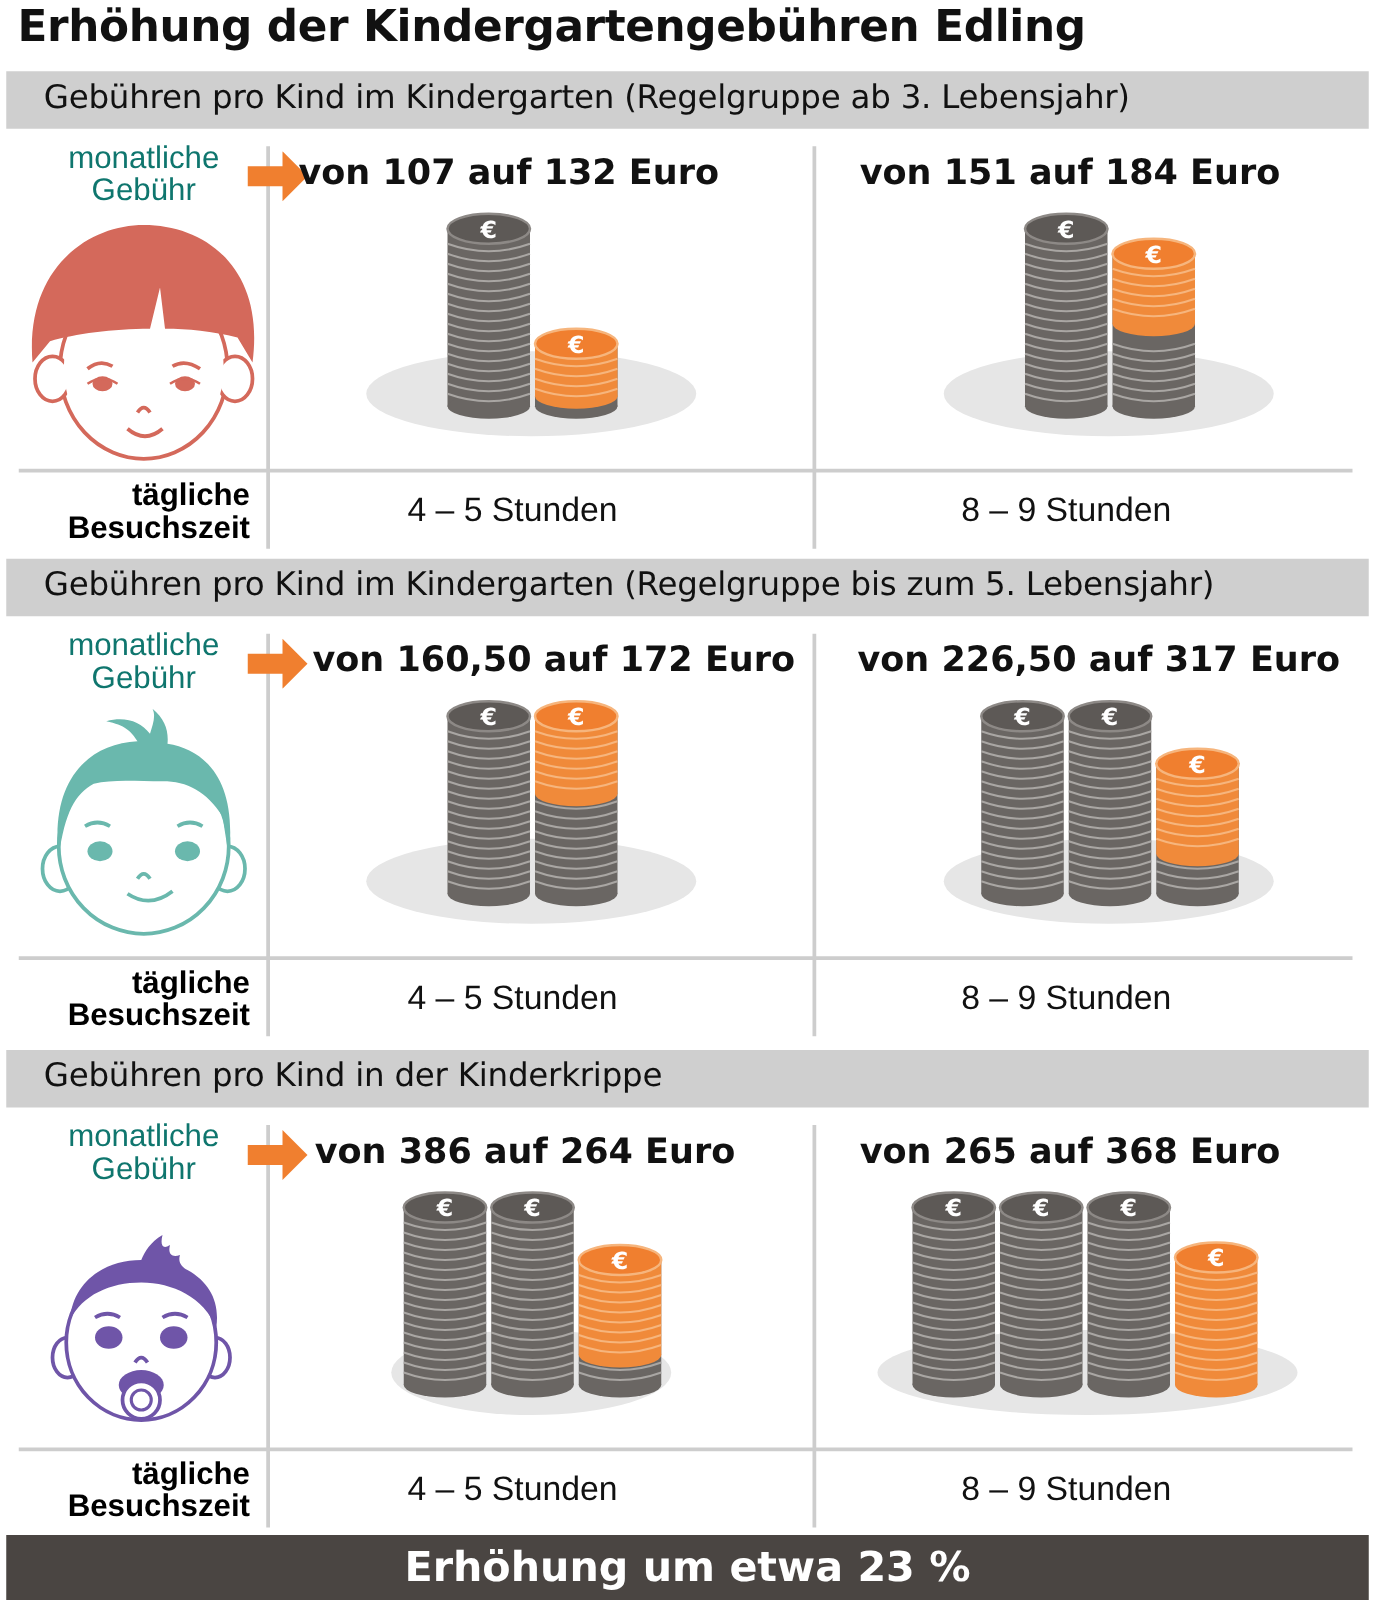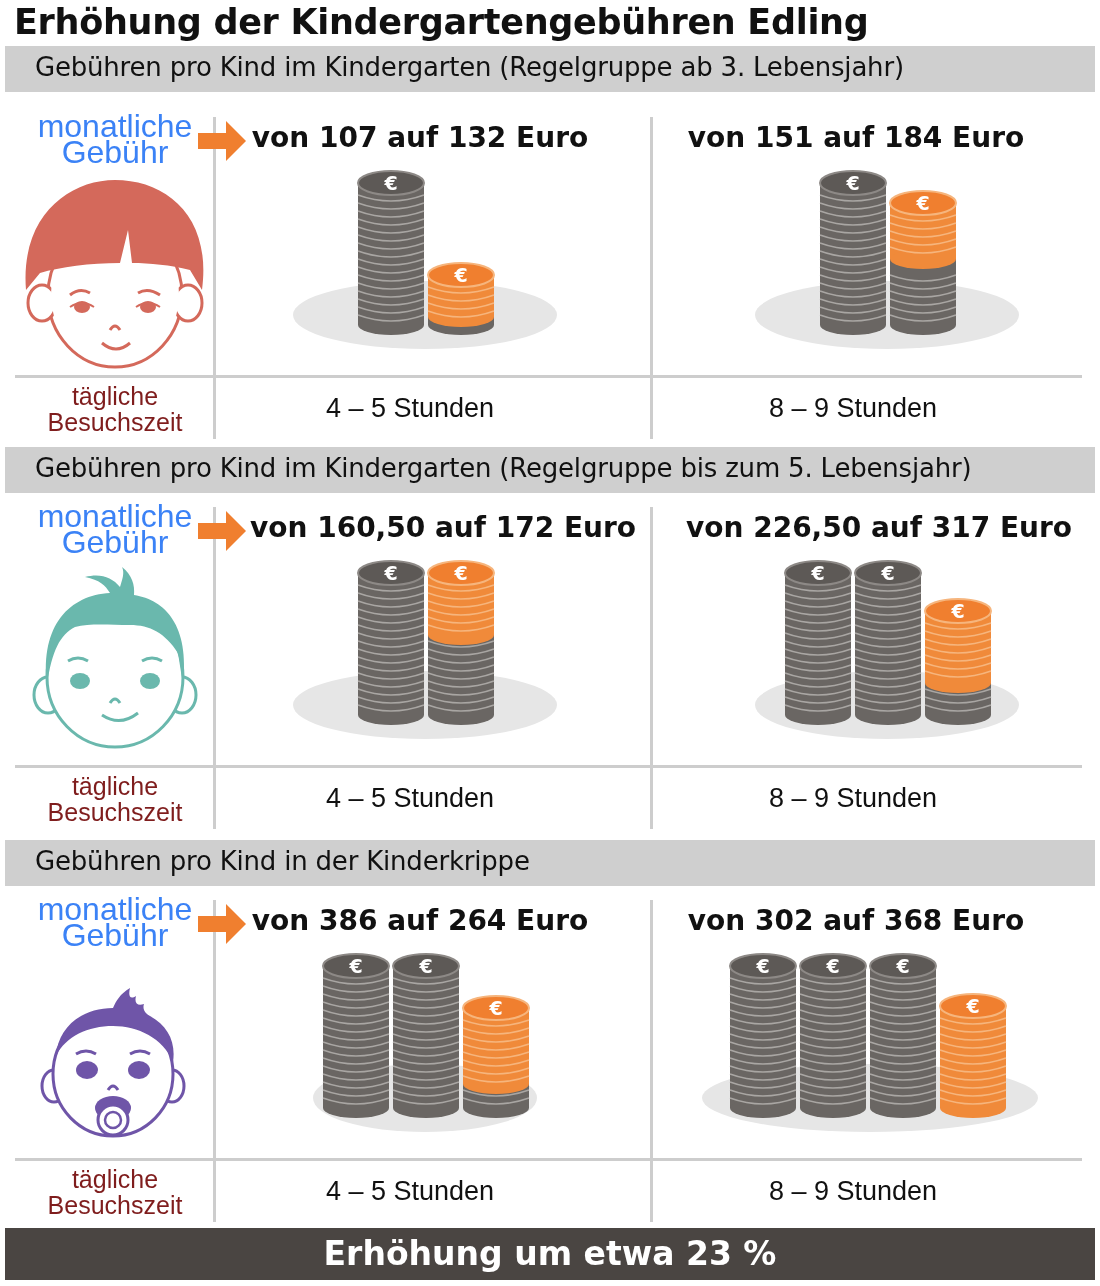--- a/index.html
+++ b/index.html
@@ -8,57 +8,57 @@
 
   .title { position: absolute; left: 14px; top: 2px; font-size: 35px; font-weight: bold; letter-spacing: -0.3px; color: #111; }
 
   .section-header { position: absolute; left: 5px; width: 1090px; height: 46px; background: #cfcfcf; }
   .section-header span { position: absolute; left: 30px; top: 6px; font-size: 26px; color: #111; white-space: nowrap; letter-spacing: -0.2px; }
 
   .panel { position: absolute; left: 0; width: 1100px; }
   .vline { position: absolute; width: 3px; background: #cdcdcd; }
   .hline { position: absolute; height: 3px; background: #cdcdcd; left: 15px; width: 1067px; }
 
-  .label-top { position: absolute; left: 30px; width: 170px; text-align: center; font-size: 32px; line-height: 26px; color: #3b82f6; font-family: "Liberation Sans", sans-serif; }
-  .label-bottom { position: absolute; left: 30px; width: 170px; text-align: center; font-size: 25px; line-height: 26px; color: #7f1d1d; font-family: "Liberation Sans", sans-serif; }
+  .label-top { position: absolute; left: 30px; width: 170px; text-align: center; font-size: 25px; line-height: 26px; color: #0f766e; font-family: "Liberation Sans", sans-serif; }
+  .label-bottom { position: absolute; left: 30px; width: 170px; text-align: right; font-size: 25px; line-height: 26px; color: #000000; font-family: "Liberation Sans", sans-serif; font-weight: bold; }
 
   .arrow { position: absolute; left: 198px; width: 50px; height: 40px; }
 
   .fee-text { position: absolute; font-size: 28px; font-weight: bold; color: #111; white-space: nowrap; text-align: center; }
   .hours-text { position: absolute; font-size: 27px; color: #111; white-space: nowrap; text-align: center; font-family: "Liberation Sans", sans-serif; }
 
   .face { position: absolute; }
   .coins { position: absolute; }
 
   .footer { position: absolute; left: 5px; top: 1228px; width: 1090px; height: 52px; background: #4a4542; }
   .footer span { display: block; text-align: center; font-size: 33px; font-weight: bold; color: #ffffff; line-height: 52px; }
 </style>
 </head>
 <body>
 
 <div class="title">Erhöhung der Kindergartengebühren Edling</div>
 
-<div class="section-header" style="top:46px;">
+<div class="section-header" style="top:57px;">
   <span>Gebühren pro Kind im Kindergarten (Regelgruppe ab 3. Lebensjahr)</span>
 </div>
 
 <div class="panel" style="top:103px;">
   <div class="vline" style="left:213px; top:14px; height:322px;"></div>
   <div class="vline" style="left:650px; top:14px; height:322px;"></div>
   <div class="hline" style="top:272px;"></div>
 
   <div class="label-top" style="top:10px;">
     <div>monatliche</div>
     <div>Gebühr</div>
   </div>
   <svg class="arrow" style="top:18px;" viewBox="0 0 50 40">
     <polygon points="0,12 28,12 28,0 48,20 28,40 28,28 0,28" fill="#f07f2f"></polygon>
   </svg>
 
-  <div class="fee-text" style="left:250px; width:340px; top:18px;">von 107 auf 132 Euro</div>
+  <div class="fee-text" style="left:237px; width:340px; top:18px;">von 107 auf 132 Euro</div>
   <div class="fee-text" style="left:686px; width:340px; top:18px;">von 151 auf 184 Euro</div>
 
   <svg class="face" style="left:20px; top:72px;" width="190" height="195" viewBox="0 0 190 195">
     <ellipse cx="95" cy="120" rx="67" ry="72" fill="#fff" stroke="#d4695b" stroke-width="3"></ellipse>
     <ellipse cx="22" cy="128" rx="14" ry="18" fill="#fff" stroke="#d4695b" stroke-width="3"></ellipse>
     <ellipse cx="168" cy="128" rx="14" ry="18" fill="#fff" stroke="#d4695b" stroke-width="3"></ellipse>
     <ellipse cx="95" cy="120" rx="64" ry="69" fill="#fff"></ellipse>
     <path d="M6,115 C0,40 50,5 95,5 C145,5 192,40 182,115 L170,95 C150,90 130,88 112,88 L108,55 L100,88 C70,88 40,92 20,98 Z" fill="#d4695b"></path>
     <path d="M50,120 Q60,112 70,118" stroke="#d4695b" stroke-width="3" fill="none"></path>
     <path d="M118,118 Q128,112 140,120" stroke="#d4695b" stroke-width="3" fill="none"></path>
@@ -352,21 +352,21 @@
 
   <div class="label-top" style="top:10px;">
     <div>monatliche</div>
     <div>Gebühr</div>
   </div>
   <svg class="arrow" style="top:18px;" viewBox="0 0 50 40">
     <polygon points="0,12 28,12 28,0 48,20 28,40 28,28 0,28" fill="#f07f2f"></polygon>
   </svg>
 
   <div class="fee-text" style="left:250px; width:340px; top:18px;">von 386 auf 264 Euro</div>
-  <div class="fee-text" style="left:686px; width:340px; top:18px;">von 302 auf 368 Euro</div>
+  <div class="fee-text" style="left:686px; width:340px; top:18px;">von 265 auf 368 Euro</div>
 
   <svg class="face" style="left:38px; top:100px;" width="150" height="160" viewBox="0 0 150 160">
     <ellipse cx="16" cy="100" rx="12" ry="16" fill="#fff" stroke="#6f55a8" stroke-width="3"></ellipse>
     <ellipse cx="134" cy="100" rx="12" ry="16" fill="#fff" stroke="#6f55a8" stroke-width="3"></ellipse>
     <ellipse cx="75" cy="88" rx="60" ry="62" fill="#fff" stroke="#6f55a8" stroke-width="3"></ellipse>
     <path d="M18,70 C20,40 45,22 75,22 C78,15 82,8 92,2 C90,10 92,14 98,10 C96,18 100,20 106,18 C104,24 108,28 112,30 C130,40 138,56 135,76 C125,52 100,40 75,40 C50,40 28,50 18,70 Z" fill="#6f55a8"></path>
     <path d="M38,68 Q48,62 58,68" stroke="#6f55a8" stroke-width="3" fill="none"></path>
     <path d="M92,68 Q102,62 112,68" stroke="#6f55a8" stroke-width="3" fill="none"></path>
     <ellipse cx="49" cy="84" rx="11" ry="9" fill="#6f55a8"></ellipse>
     <ellipse cx="101" cy="84" rx="11" ry="9" fill="#6f55a8"></ellipse>

